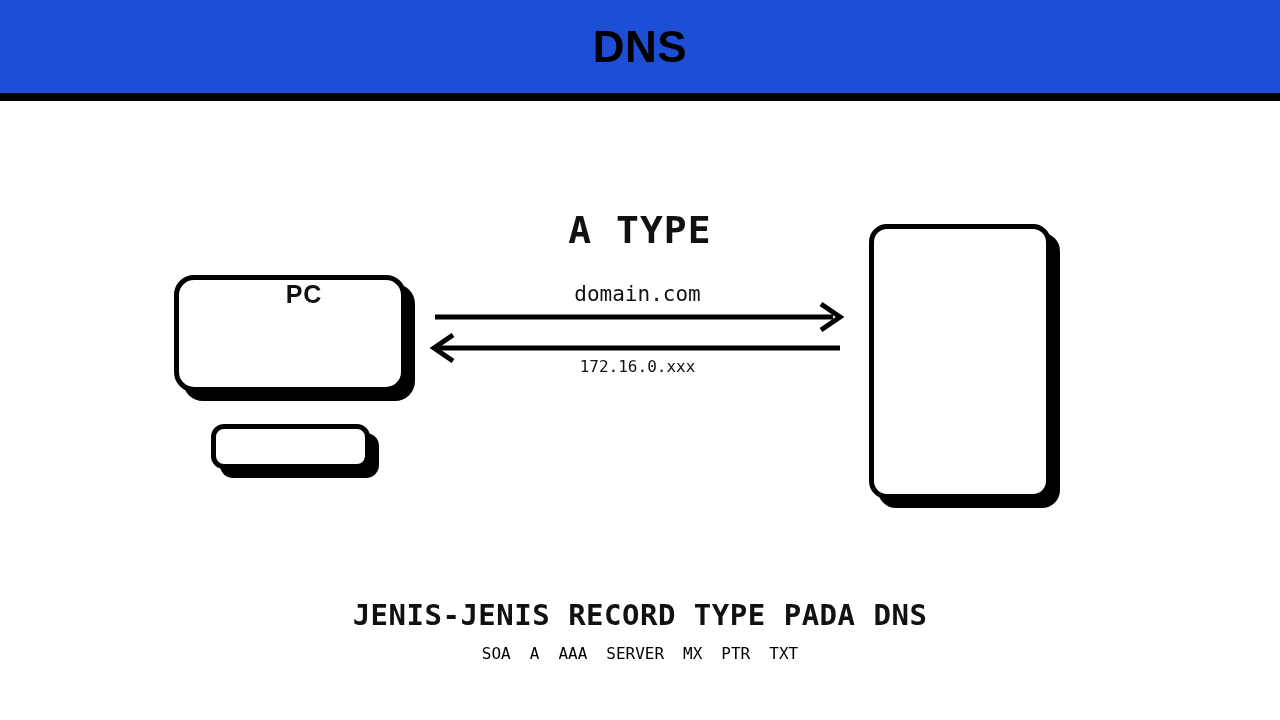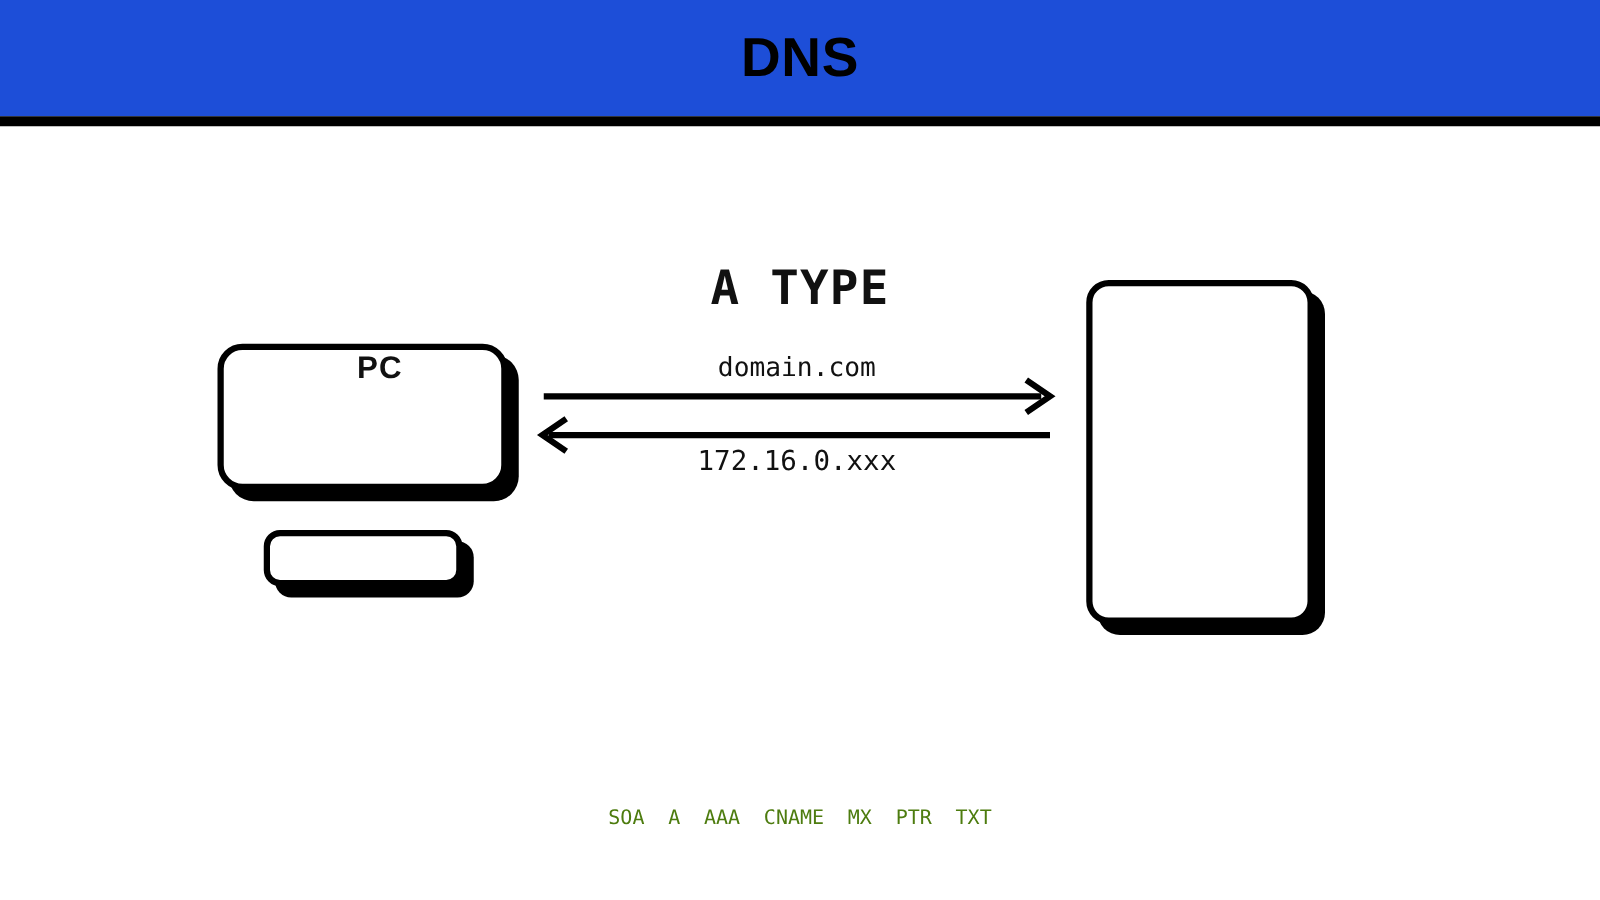--- a/index.html
+++ b/index.html
@@ -204,21 +204,21 @@
     color: #111111;
     line-height: 1;
   }
   #response-label {
     position: absolute;
     left: 0;
     top: 78px;
     width: 425px;
     text-align: center;
     font-family: "DejaVu Sans Mono", "Liberation Mono", monospace;
-    font-size: 22px;
+    font-size: 16px;
     color: #111111;
     line-height: 1;
   }
 
   
   #footer-heading {
     position: absolute;
     left: 0;
     top: 500px;
     width: 1280px;
@@ -234,21 +234,21 @@
     position: absolute;
     left: 0;
     top: 545px;
     width: 1280px;
     display: flex;
     justify-content: center;
     align-items: baseline;
     gap: 19px;
     font-family: "DejaVu Sans Mono", "Liberation Mono", monospace;
     font-size: 16px;
-    color: #4d7c0f;
+    color: #000000;
     line-height: 1;
   }
   .record-type {
     white-space: nowrap;
   }
 </style>
 </head>
 <body>
 
 <div id="header-band">
@@ -289,24 +289,25 @@
 
       <g>
         <line x1="14" y1="67" x2="415" y2="67" stroke="#000000" stroke-width="5" stroke-linecap="butt"></line>
         <polyline points="28,54 9,67 28,80" fill="none" stroke="#000000" stroke-width="5" stroke-linecap="butt" stroke-linejoin="miter"></polyline>
       </g>
     </svg>
 
     <div id="response-label">172.16.0.xxx</div>
   </div>
 
+  <div id="footer-heading">JENIS-JENIS RECORD TYPE PADA DNS</div>
 
   <div id="record-types">
       <span class="record-type">SOA</span>
       <span class="record-type">A</span>
       <span class="record-type">AAA</span>
-      <span class="record-type">CNAME</span>
+      <span class="record-type">SERVER</span>
       <span class="record-type">MX</span>
       <span class="record-type">PTR</span>
       <span class="record-type">TXT</span>
     </div>
 
 </div>
 
 </body></html>

